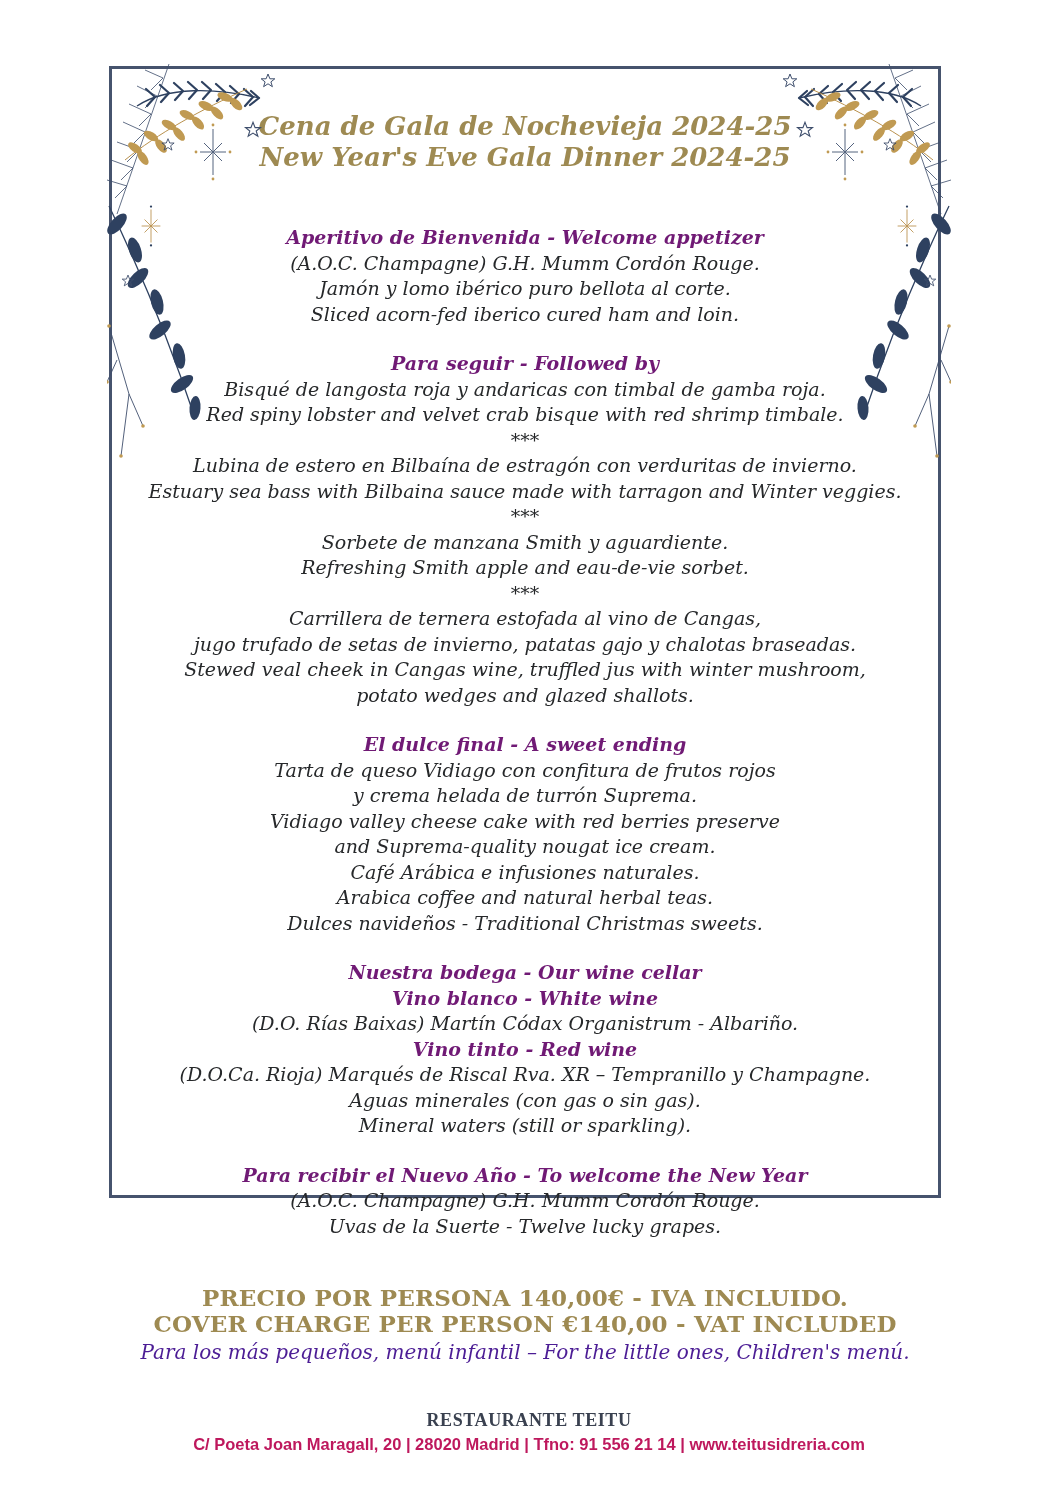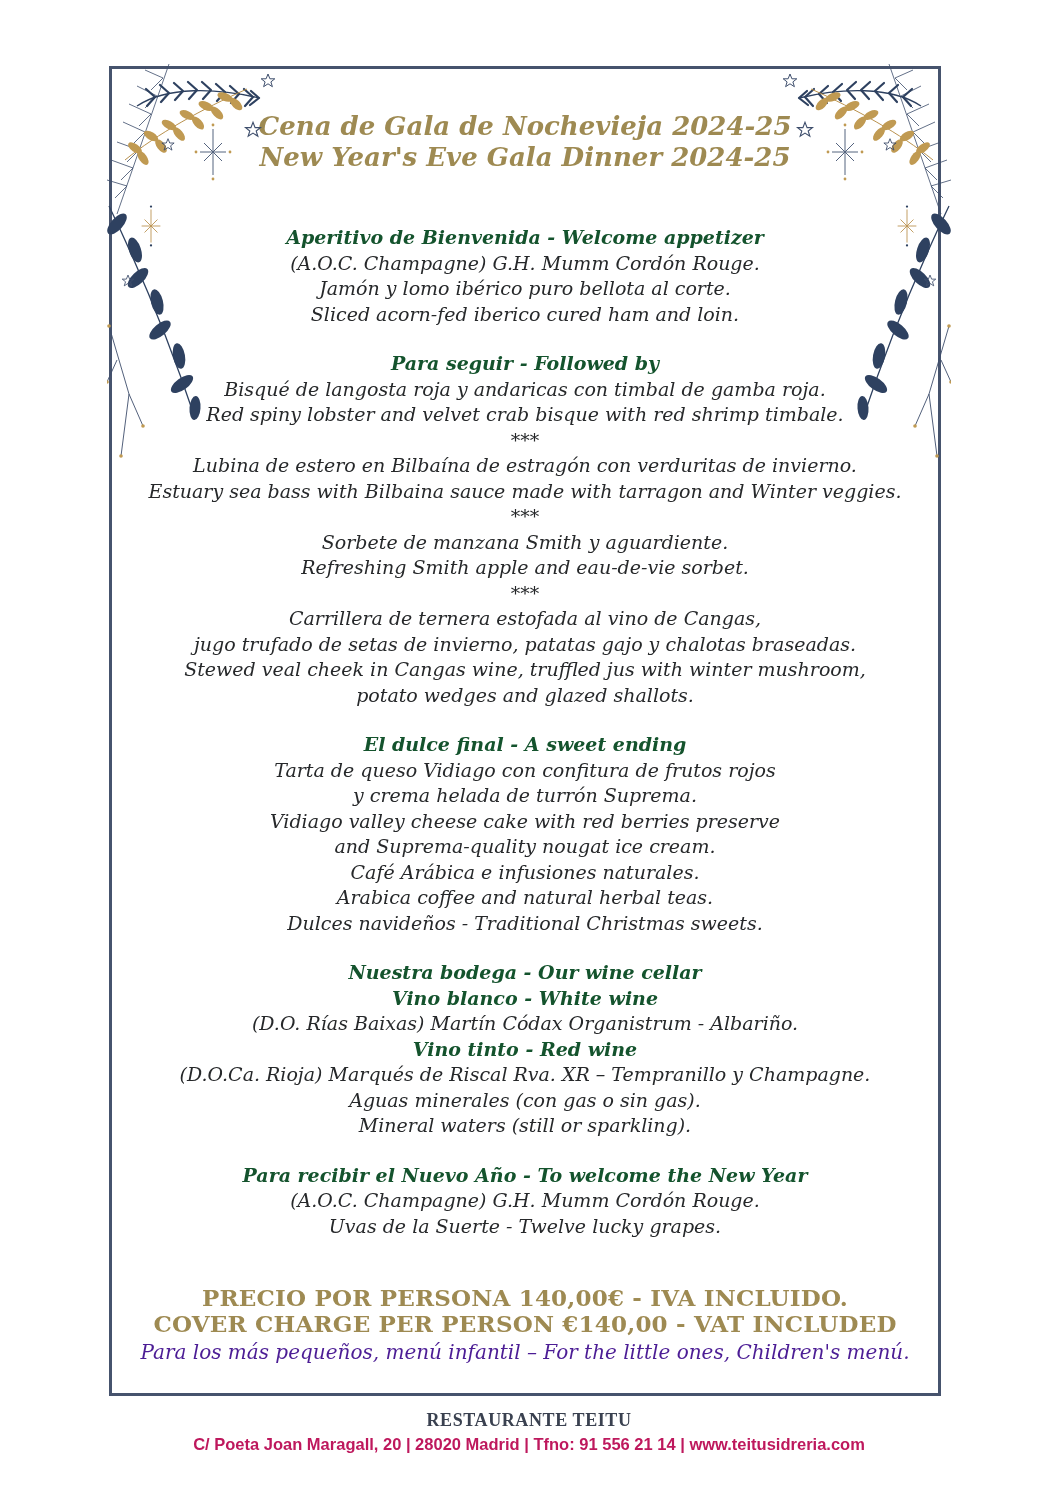--- a/index.html
+++ b/index.html
@@ -6,37 +6,37 @@
   body {
     width:1058px; height:1497px;
     background:#ffffff;
     position:relative;
     overflow:hidden;
     font-family:"DejaVu Serif", serif;
   }
   .frame {
     position:absolute;
     left:109px; top:66px;
-    width:832px; height:1330px;
+    width:832px; height:1132px;
     border:3px solid #46536d;
     box-sizing:border-box;
     text-align:center;
   }
   .content { padding-top:42px; position:relative; z-index:2; }
   .menu-title { margin-bottom:52px; }
   .title-line {
     font-style:italic; font-weight:bold;
     font-size:26px; line-height:31px;
     color:#9e8a52;
   }
   .block { margin-bottom:24px; }
   .heading {
     font-style:italic; font-weight:bold;
     font-size:19px; line-height:25.5px;
-    color:#14532d;
+    color:#701a75;
   }
   .line {
     font-style:italic;
     font-size:19px; line-height:25.5px;
     color:#26282a;
   }
   .pricing { margin-top:46px; }
   .price-line {
     font-weight:bold; font-style:normal;
     font-size:23px; line-height:26px;

